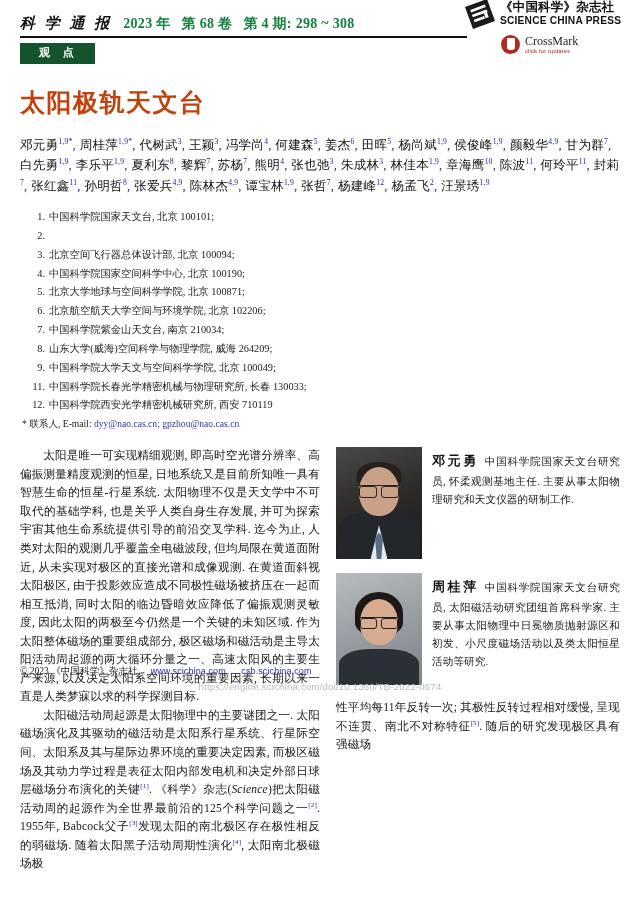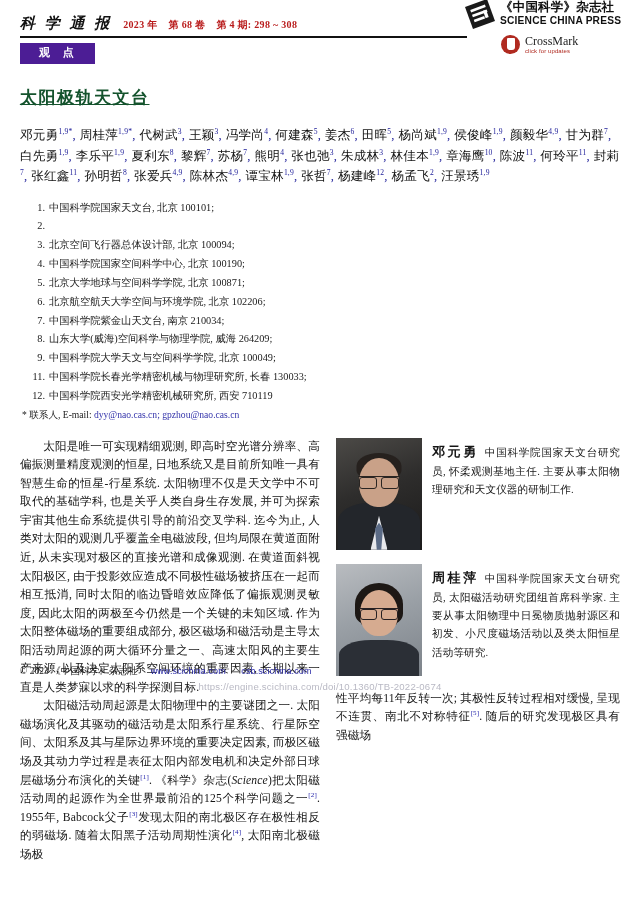--- a/index.html
+++ b/index.html
@@ -48,37 +48,37 @@
     font-family: "Liberation Serif", serif;
     font-weight: bold;
     font-style: italic;
     font-size: 15px;
     letter-spacing: 3px;
     color: #111;
   }
 
   .journal-meta {
     font-family: "Liberation Serif", serif;
-    font-size: 10px;
-    font-weight: bold;
-    color: #b91c1c;
+    font-size: 14px;
+    font-weight: bold;
+    color: #15803d;
     letter-spacing: 0.3px;
     text-align: center;
   }
 
   .rule {
     height: 1.6px;
     background: #111;
     width: 447px;
     margin-top: 3px;
   }
 
   .badge {
     display: inline-block;
-    background: #4c1d95;
+    background: #14532d;
     color: #ffffff;
     font-size: 11px;
     font-weight: bold;
     letter-spacing: 5px;
     padding: 2.5px 16px 3.5px 19px;
     margin-top: 5px;
   }
 
   .masthead-right {
     padding-top: 0;
@@ -156,28 +156,27 @@
   .cm-sub {
     font-family: "Liberation Sans", sans-serif;
     font-size: 6px;
     color: #b02a20;
     line-height: 1.4;
     letter-spacing: 0.1px;
   }
 
   
   .article-title {
-    font-size: 17px;
+    font-size: 25px;
     font-weight: bold;
     letter-spacing: 1.5px;
-    color: #14532d;
+    color: #c2410c;
     margin-top: 16px;
     margin-bottom: 0;
     line-height: 1.2;
-    text-decoration: underline;
   }
 
   
   .authors {
     margin-top: 17px;
     font-size: 12.6px;
     line-height: 1.62;
     color: #20209a;
     letter-spacing: 0.2px;
     word-spacing: 0.5px;

